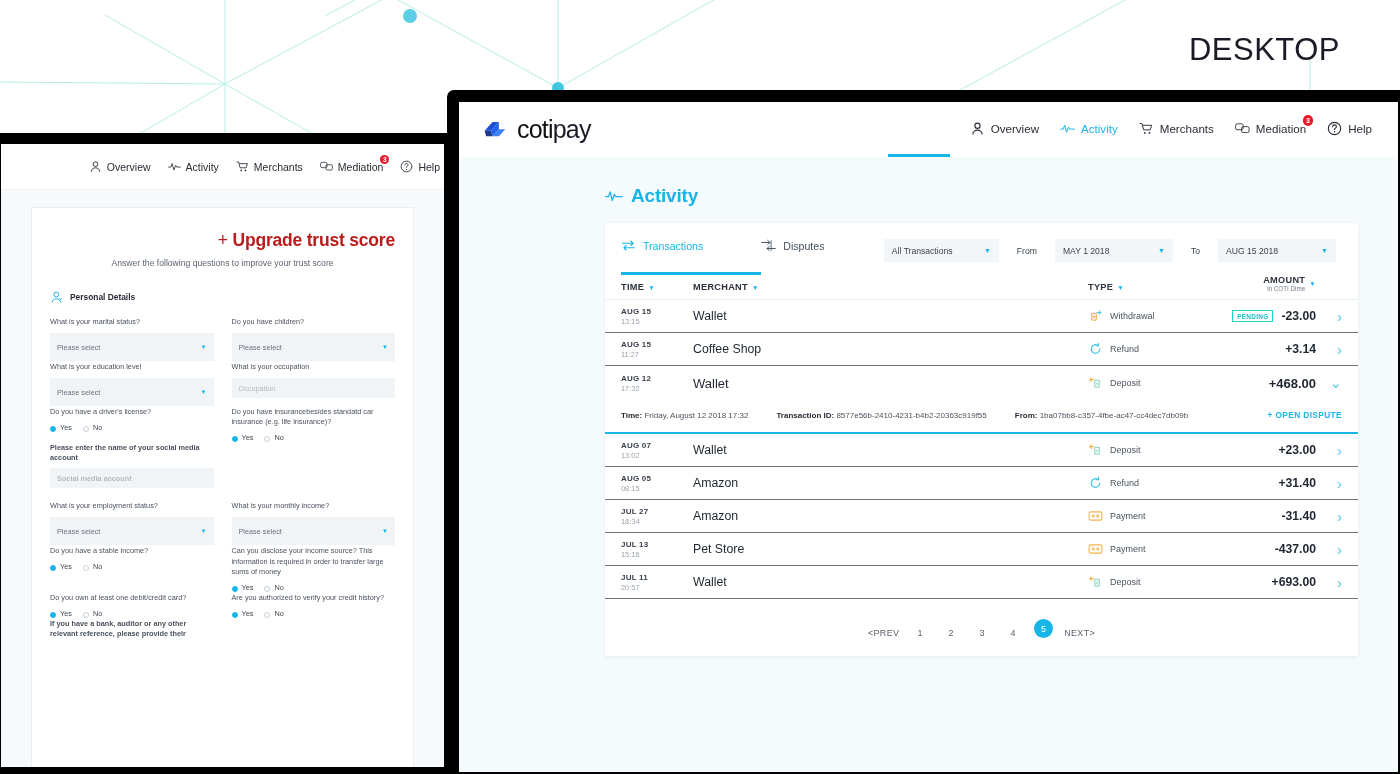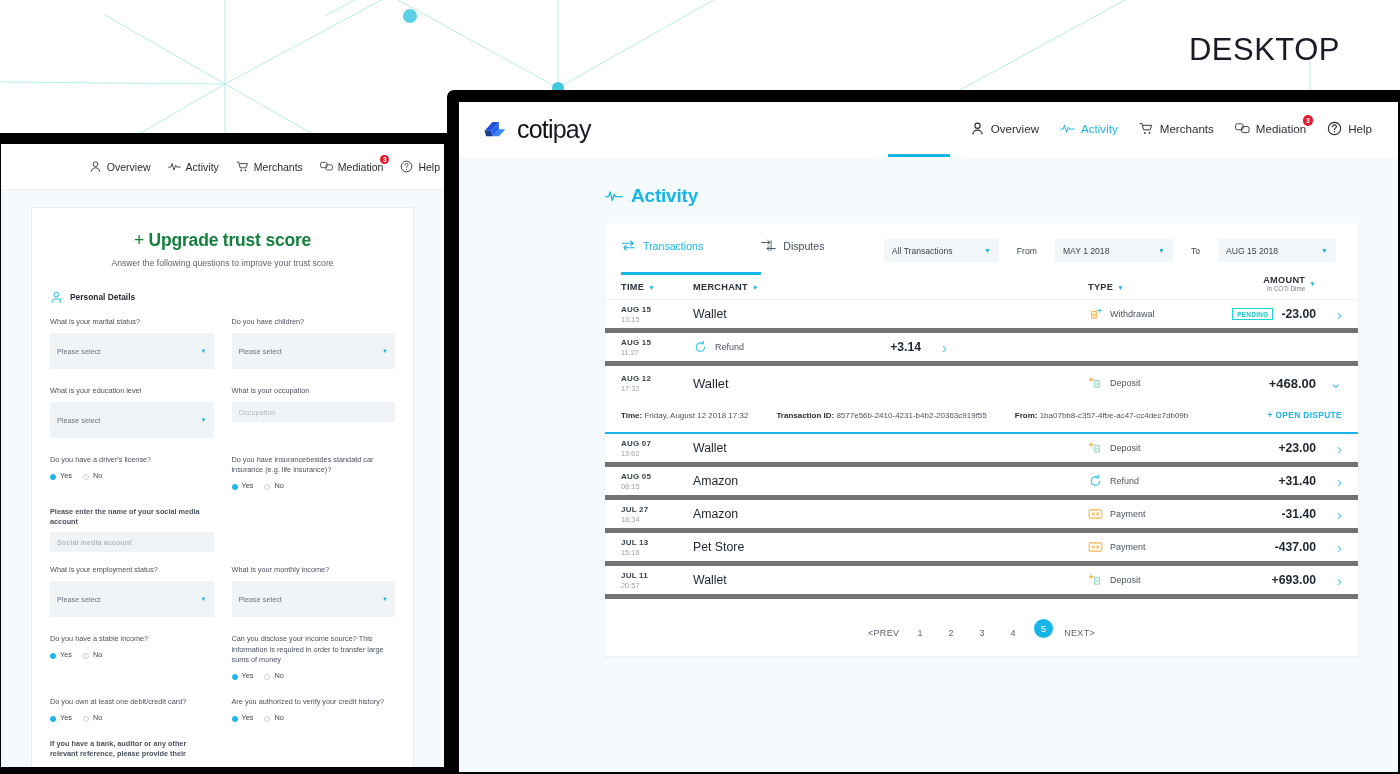--- a/index.html
+++ b/index.html
@@ -43,32 +43,32 @@
     width: 9px; height: 9px; border-radius: 50%;
     display: flex; align-items: center; justify-content: center;
     font-weight: bold;
   }
   .back-body { background: #f7fafc; height: 100%; padding: 17px 30px 0 30px; }
   .trust-card {
     background: #fff; border: 1px solid #e9eef2; height: 100%;
     padding: 22px 18px 0 18px; overflow: hidden;
   }
   .trust-title {
-    text-align: center; color: #15803d; font-size: 17.5px; font-weight: bold;
+    text-align: right; color: #b91c1c; font-size: 17.5px; font-weight: bold;
     letter-spacing: -0.2px;
   }
   .trust-title .plus { font-weight: normal; }
   .trust-sub { text-align: center; color: #5b6470; font-size: 8.6px; margin-top: 7px; }
   .sec-head { display: flex; align-items: center; gap: 6px; margin-top: 22px; }
   .sec-head .sic { width: 14px; height: 14px; }
   .sec-head .slabel { font-size: 8.4px; font-weight: bold; color: #2a2a35; }
-  .frm { display: grid; grid-template-columns: 1fr 1fr; gap: 17px 18px; margin-top: 13px; }
+  .frm { display: grid; grid-template-columns: 1fr 1fr; gap: 1px 18px; margin-top: 13px; }
   .fq { font-size: 7.3px; color: #4a525d; line-height: 1.42; min-height: 11px; }
   .fsel {
-    margin-top: 5px; height: 36px; background: #f1f4f7;
+    margin-top: 5px; height: 28px; background: #f1f4f7;
     display: flex; align-items: center; justify-content: space-between;
     padding: 0 7px; font-size: 7.3px; color: #6b7480;
   }
   .fsel .car { color: #18b5e8; font-size: 6px; }
   .finput {
     margin-top: 5px; height: 20px; background: #f1f4f7;
     display: flex; align-items: center; padding: 0 7px;
     font-size: 7.3px; color: #b3bac2;
   }
   .fradio { margin-top: 5px; display: flex; align-items: center; gap: 11px; }
@@ -158,21 +158,21 @@
   .th .sc { color: #18b5e8; font-size: 6.5px; }
   .th-time { width: 72px; }
   .th-merch { flex: 1; }
   .th-type { width: 120px; }
   .th-amt { width: 108px; text-align: right; justify-content: flex-end; position: relative; }
   .th-amt .amtwrap { text-align: right; }
   .th-amt .sub { font-size: 6.3px; font-weight: normal; color: #76808c; letter-spacing: 0; display:block; }
 
   .row {
     display: flex; align-items: center; padding: 0 16px; height: 33px;
-    border-bottom: 5px solid #737373;
+    border-bottom: 1px solid #737373;
   }
   .row.exp { border-bottom: none; height: 34px; }
   .c-time { width: 72px; }
   .c-time .d { font-size: 8px; font-weight: bold; color: #39414b; letter-spacing: 0.2px; }
   .c-time .t { font-size: 7.4px; color: #9aa3ad; margin-top: 1px; }
   .c-merch { flex: 1; font-size: 12.3px; color: #1f2630; }
   .c-merch.big { font-size: 13px; }
   .c-type { width: 120px; display: flex; align-items: center; gap: 7px; font-size: 9px; color: #4b545f; }
   .c-type .tyic { width: 15px; height: 14px; }
   .c-amt { width: 108px; display: flex; align-items: center; justify-content: flex-end; gap: 8px; }
@@ -582,20 +582,21 @@
             <span class="amt">-23.00</span>
           </div>
           <div class="c-chev">›</div>
         </div>
 
         <div class="row">
           <div class="c-time">
             <div class="d">AUG 15</div>
             <div class="t">11:27</div>
           </div>
+          <div class="c-merch">Coffee Shop</div>
           <div class="c-type">
             <svg class="tyic" viewBox="0 0 18 18">
                 <path d="M14.5 9a5.5 5.5 0 1 1-2.2-4.4" fill="none" stroke="#3fc9e8" stroke-width="1.5" stroke-linecap="round"></path>
                 <path d="M12.8 1.6v3.2H9.6" fill="none" stroke="#3fc9e8" stroke-width="1.5" stroke-linecap="round" stroke-linejoin="round"></path>
               </svg>
             <span>Refund</span>
           </div>
           <div class="c-amt">
             <span class="amt">+3.14</span>
           </div>

